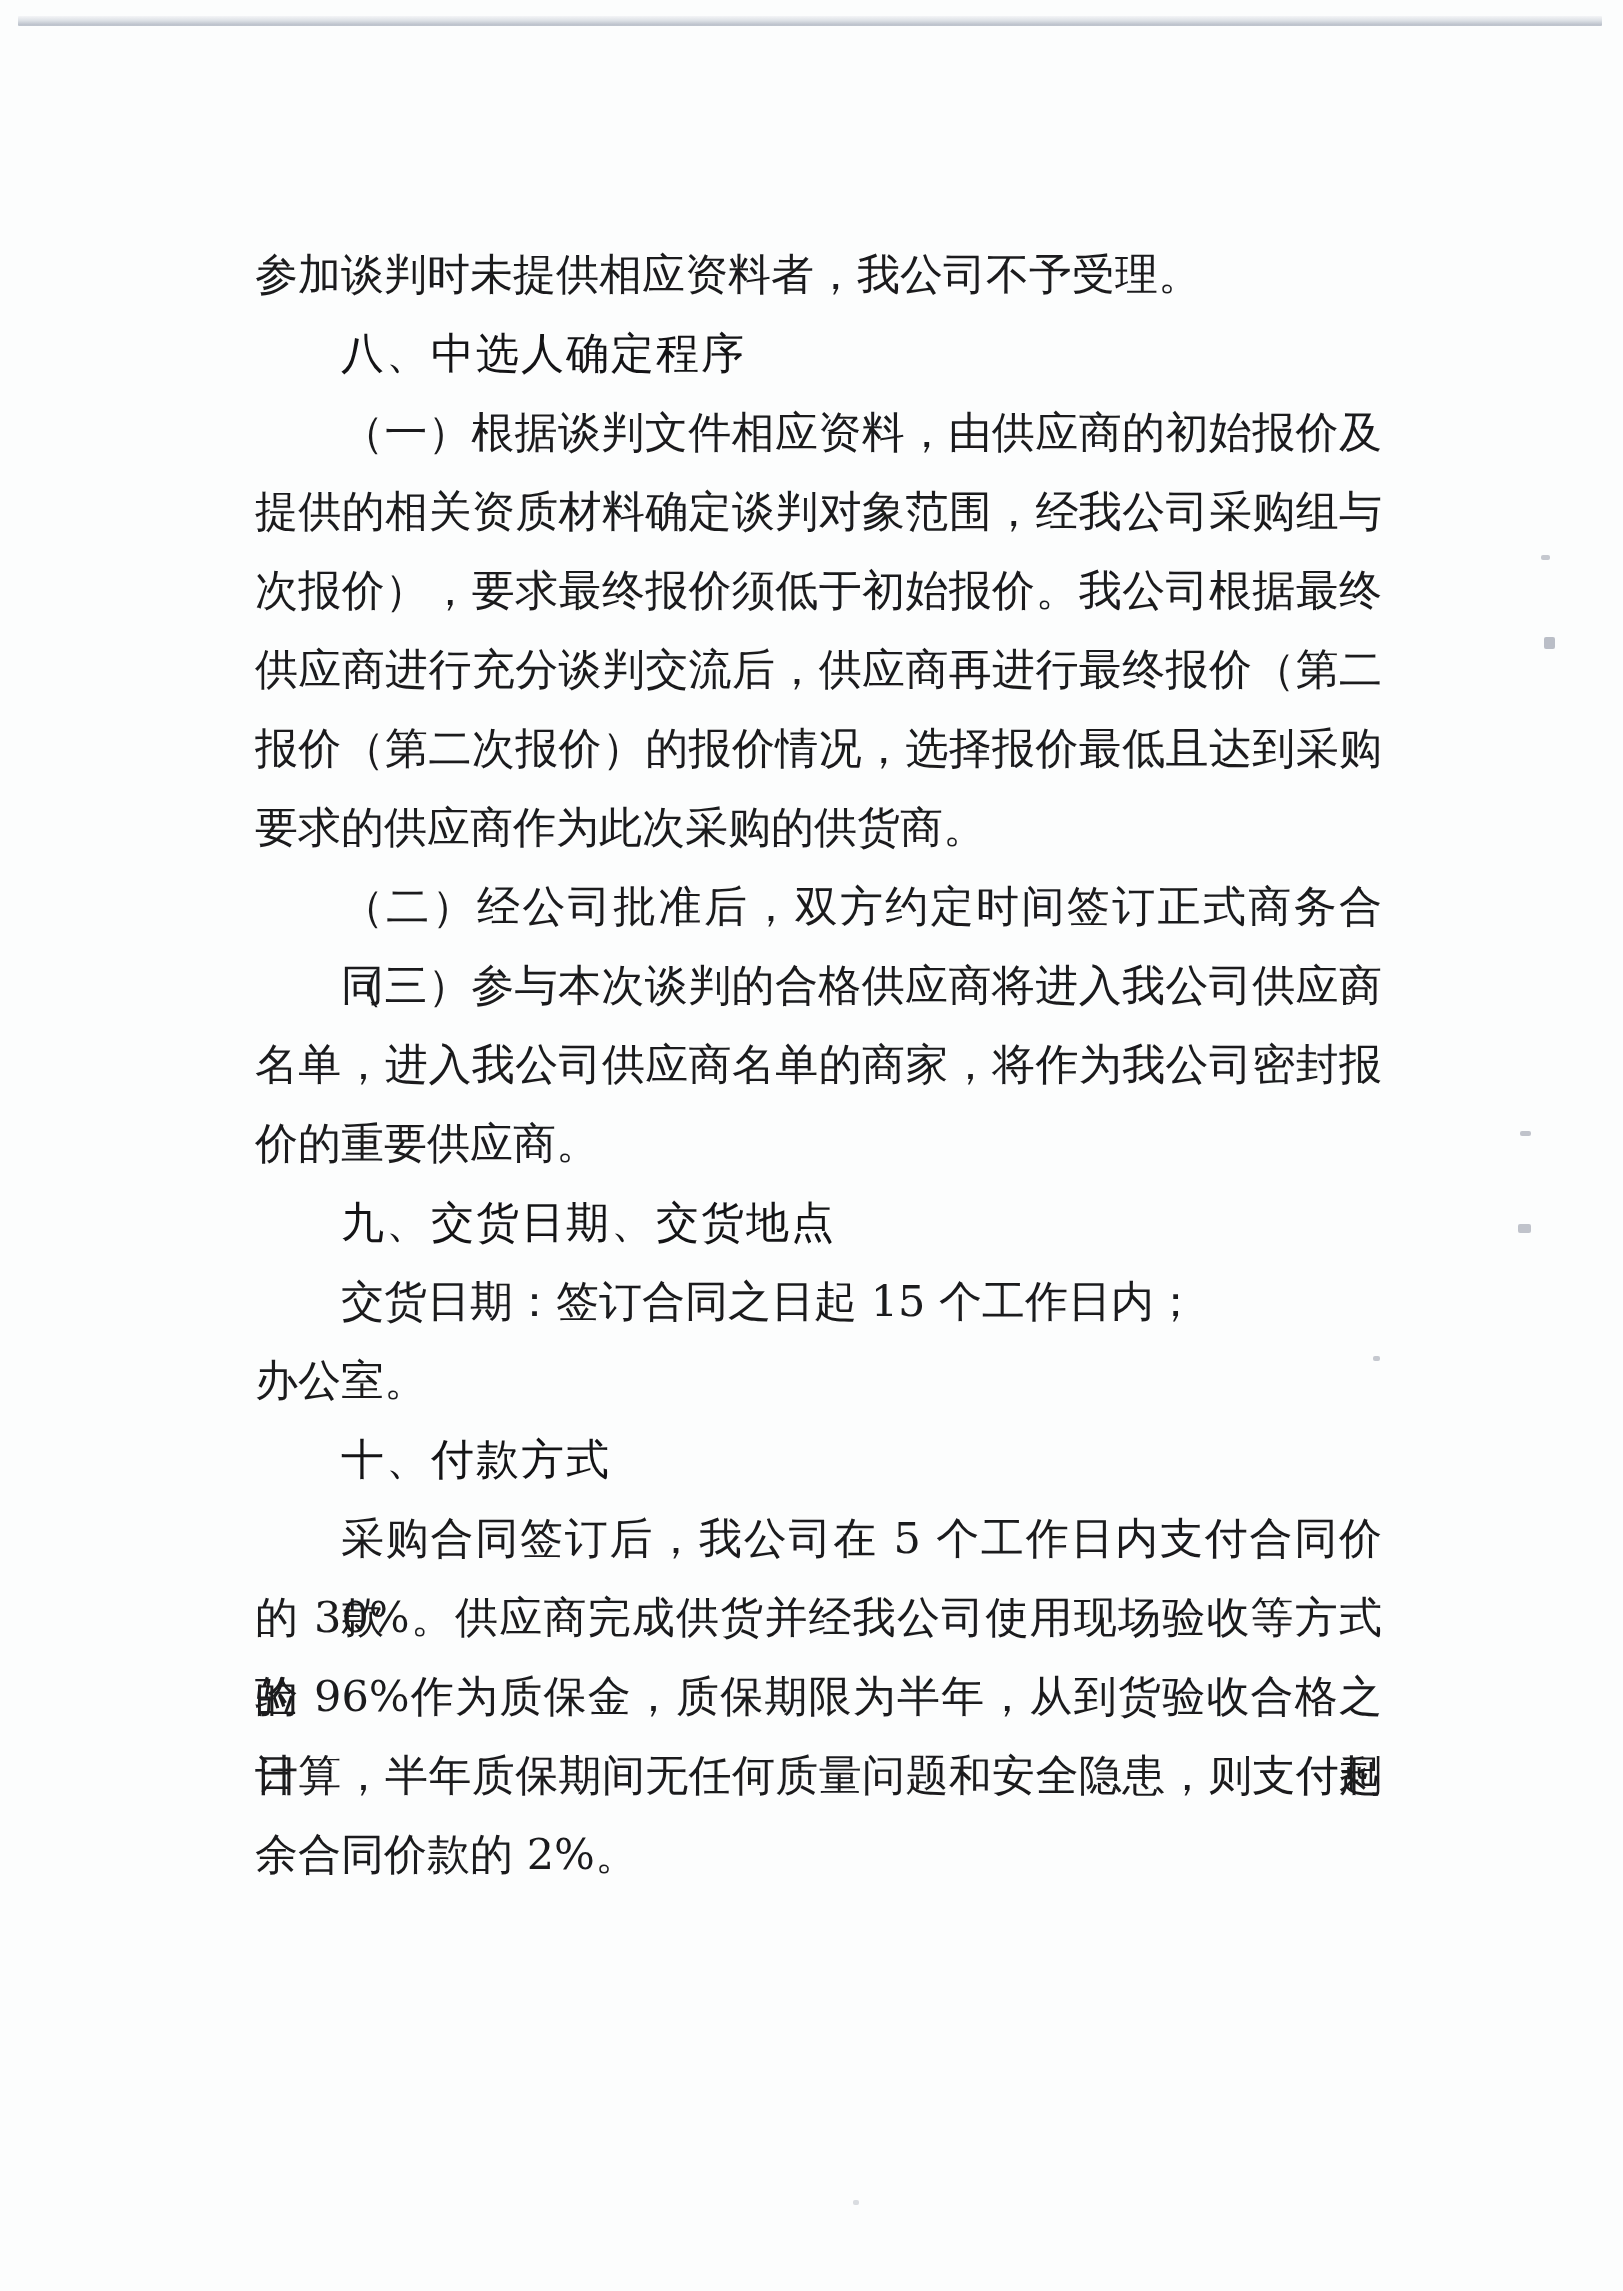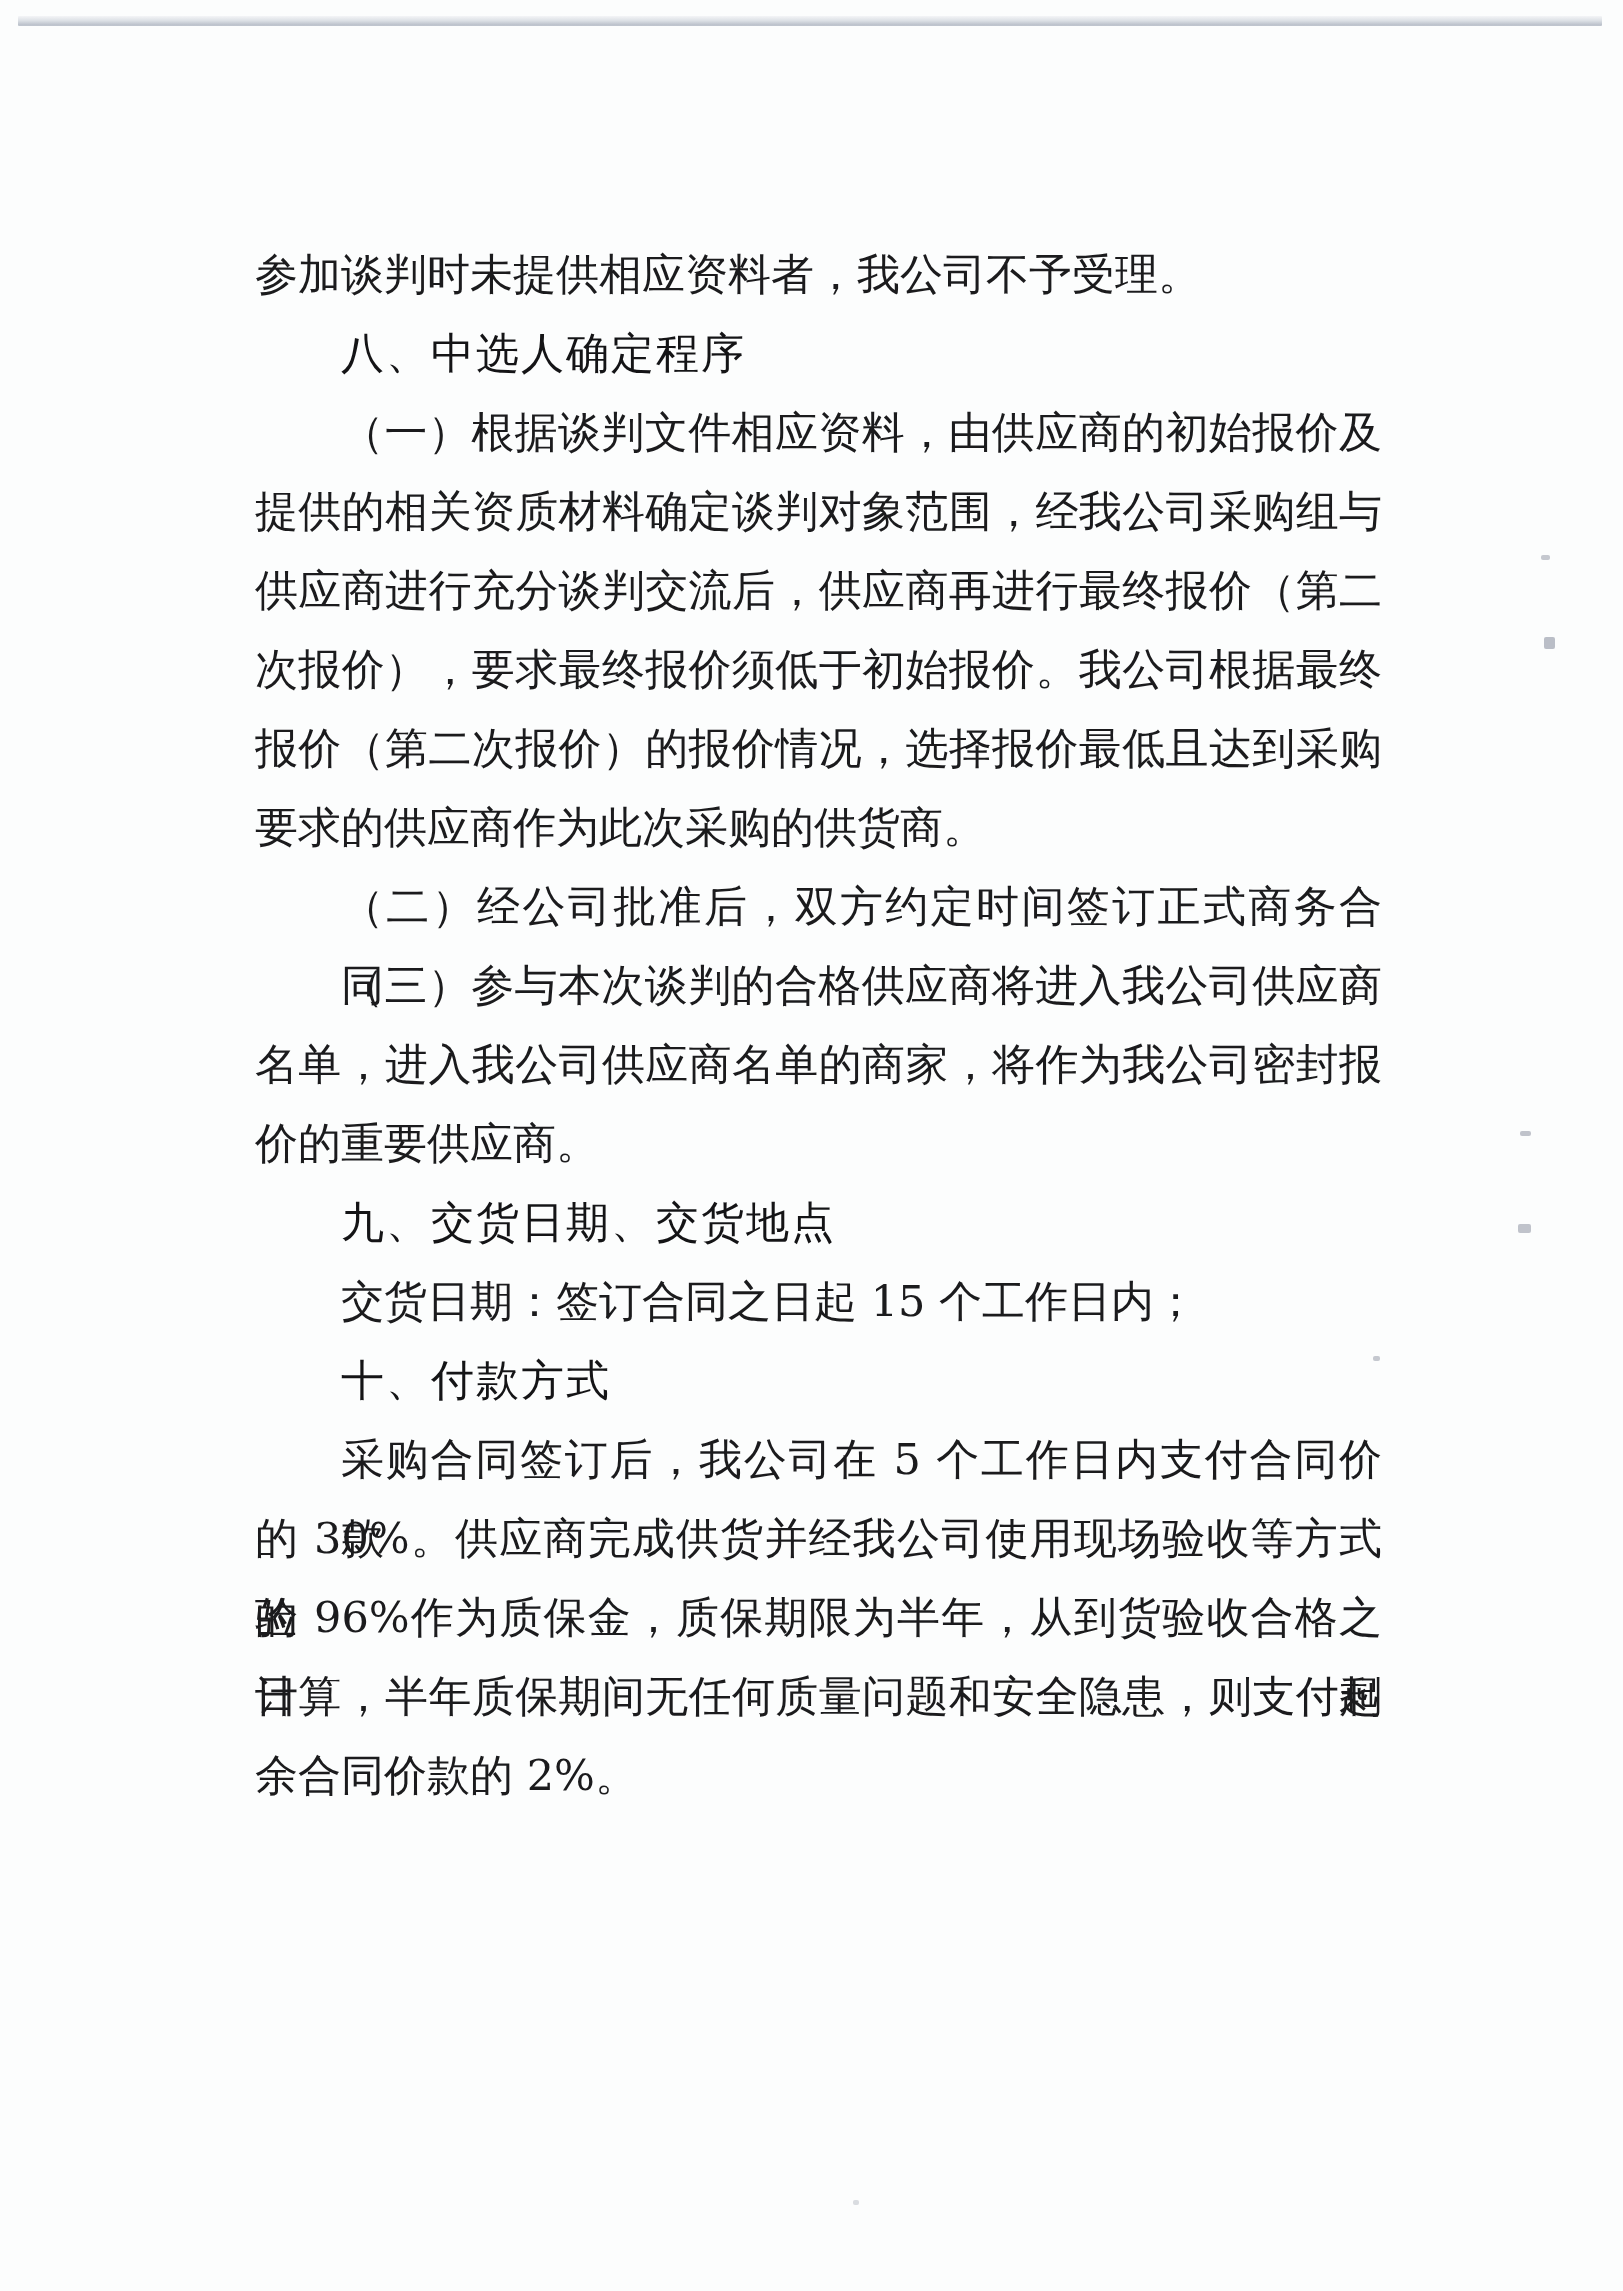--- a/index.html
+++ b/index.html
@@ -63,30 +63,31 @@
 </head>
 <body>
 
 <div class="page">
   <div class="top-edge"></div>
   <div class="content" id="doc-lines">
       <div class="line">参加谈判时未提供相应资料者，我公司不予受理。</div>
       <div class="line heading indent">八、中选人确定程序</div>
       <div class="line indent justify">（一）根据谈判文件相应资料，由供应商的初始报价及</div>
       <div class="line justify">提供的相关资质材料确定谈判对象范围，经我公司采购组与</div>
+      <div class="line justify">次报价），要求最终报价须低于初始报价。我公司根据最终</div>
       <div class="line justify">供应商进行充分谈判交流后，供应商再进行最终报价（第二</div>
-      <div class="line justify">次报价），要求最终报价须低于初始报价。我公司根据最终</div>
       <div class="line justify">报价（第二次报价）的报价情况，选择报价最低且达到采购</div>
       <div class="line">要求的供应商作为此次采购的供货商。</div>
       <div class="line indent justify">（二）经公司批准后，双方约定时间签订正式商务合同。</div>
       <div class="line indent justify">（三）参与本次谈判的合格供应商将进入我公司供应商</div>
       <div class="line justify">名单，进入我公司供应商名单的商家，将作为我公司密封报</div>
       <div class="line">价的重要供应商。</div>
       <div class="line heading indent">九、交货日期、交货地点</div>
       <div class="line indent">交货日期：签订合同之日起 15 个工作日内；</div>
+      <div class="line">办公室。</div>
       <div class="line heading indent">十、付款方式</div>
       <div class="line indent justify">采购合同签订后，我公司在 5 个工作日内支付合同价款</div>
       <div class="line justify">的 30%。供应商完成供货并经我公司使用现场验收等方式验</div>
       <div class="line justify">的 96%作为质保金，质保期限为半年，从到货验收合格之日起</div>
       <div class="line justify">计算，半年质保期间无任何质量问题和安全隐患，则支付剩</div>
       <div class="line">余合同价款的 2%。</div>
     </div>
   <div id="specks">
       <div class="speck" style="left: 1541px; top: 555px; width: 8.8px; height: 4.9px; opacity: 0.55;"></div>
       <div class="speck" style="left: 1544px; top: 637px; width: 10.8px; height: 11.8px; opacity: 0.65;"></div>

